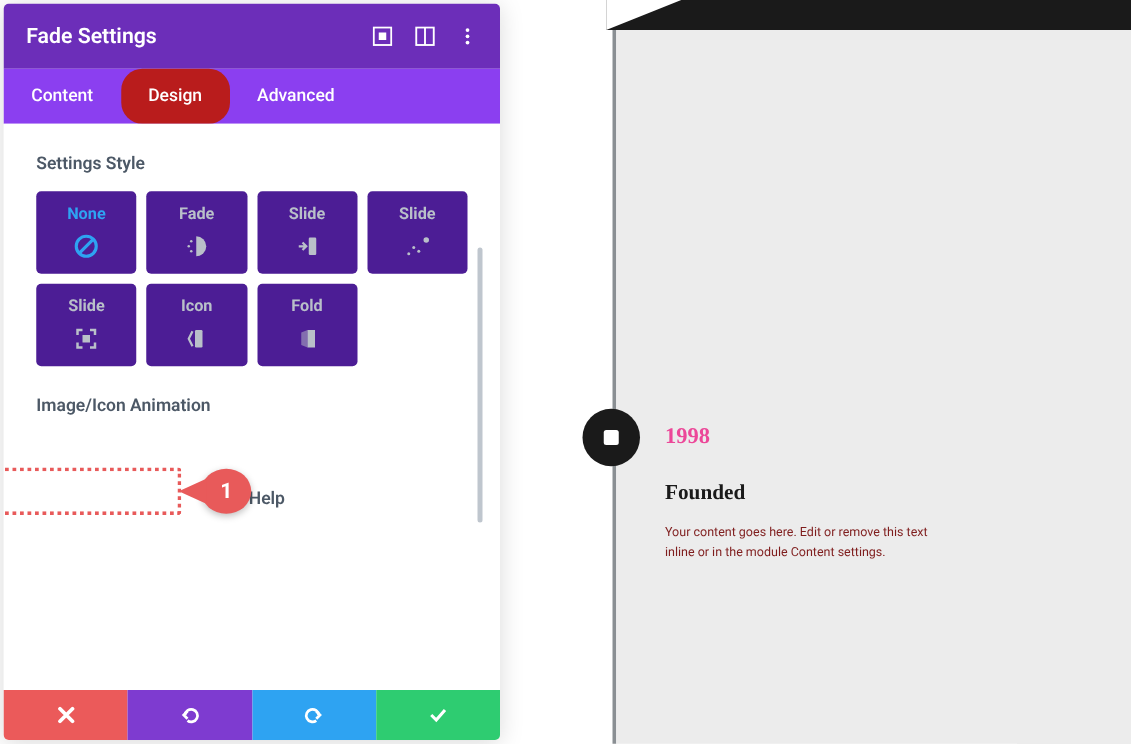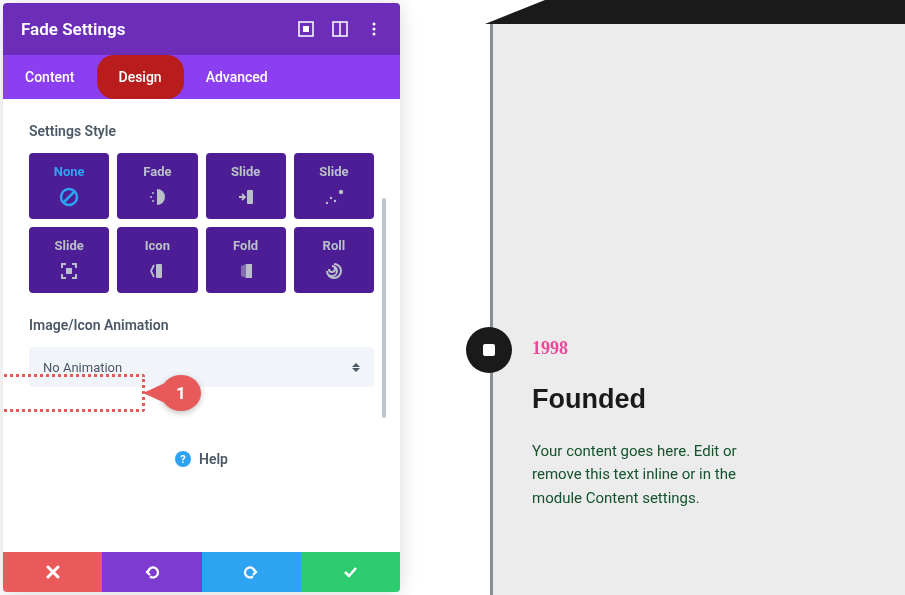--- a/index.html
+++ b/index.html
@@ -269,33 +269,33 @@
     top: 338px;
     color: #ec4899;
     font-weight: 700;
     font-size: 18px;
     font-family: Georgia, 'Times New Roman', serif;
   }
   .preview-heading {
     position: absolute;
     left: 102px;
     top: 384px;
-    font-family: Liberation Sans, sans-serif;
-    font-size: 27px;
+    font-family: Liberation Serif, serif;
+    font-size: 17px;
     font-weight: 700;
     color: #1a1a1a;
   }
   .preview-text {
     position: absolute;
     left: 102px;
-    top: 440px;
+    top: 419px;
     width: 230px;
-    font-size: 15px;
+    font-size: 10px;
     line-height: 1.55;
-    color: #14532d;
+    color: #7f1d1d;
   }
 </style>
 </head>
 <body>
 
 <div class="panel">
 
   <div class="panel-header">
     <div class="panel-title">Fade Settings</div>
     <div class="header-icons">
@@ -387,41 +387,24 @@
       </div>
       <div class="anim-tile">
         <span class="anim-tile-label">Fold</span>
         <span class="anim-tile-icon">
             <svg width="20" height="20" viewBox="0 0 20 20">
               <rect x="10" y="3" width="6" height="14" fill="currentColor"></rect>
               <path d="M10 3 L5 5 L5 15 L10 17 Z" fill="currentColor" opacity="0.5"></path>
             </svg>
           </span>
       </div>
-      <div class="anim-tile">
-        <span class="anim-tile-label">Roll</span>
-        <span class="anim-tile-icon">
-            <svg width="20" height="20" viewBox="0 0 20 20">
-              <path d="M10 10 m0 -7 a7 7 0 1 1 -7 7 a5 5 0 1 0 5 -5 a3 3 0 1 1 -3 3" fill="none" stroke="currentColor" stroke-width="2"></path>
-            </svg>
-          </span>
-      </div>
     </div>
 
     <div class="field-label">Image/Icon Animation</div>
 
-    <div class="select-wrap">
-      <div class="select">
-        <span>No Animation</span>
-        <span class="select-caret">
-            <span class="up"></span>
-            <span class="dn"></span>
-          </span>
-      </div>
-    </div>
 
     <div class="help">
       <span class="help-icon">?</span>
       <span>Help</span>
     </div>
 
     <div class="right-scroll"></div>
 
     <div class="callout-box" style="left:-6px; top:275px; width:148px; height:38px;"></div>
     <div class="callout-pointer" style="left:158px; top:276px;">

